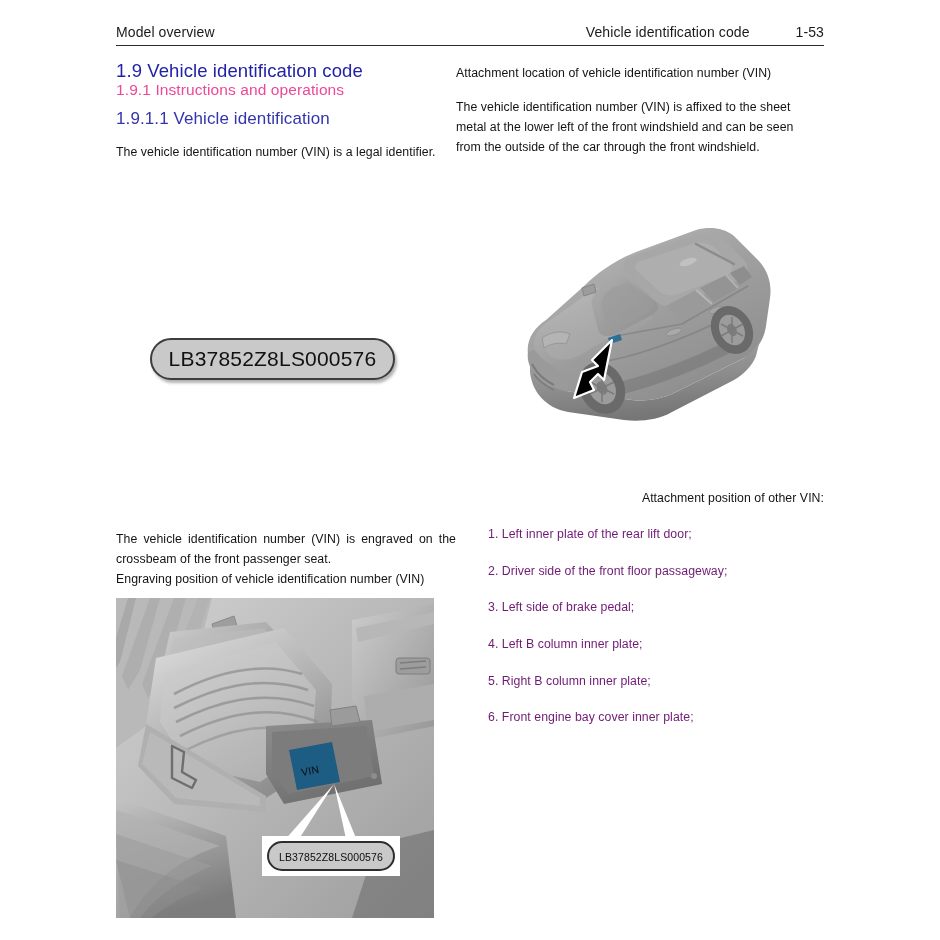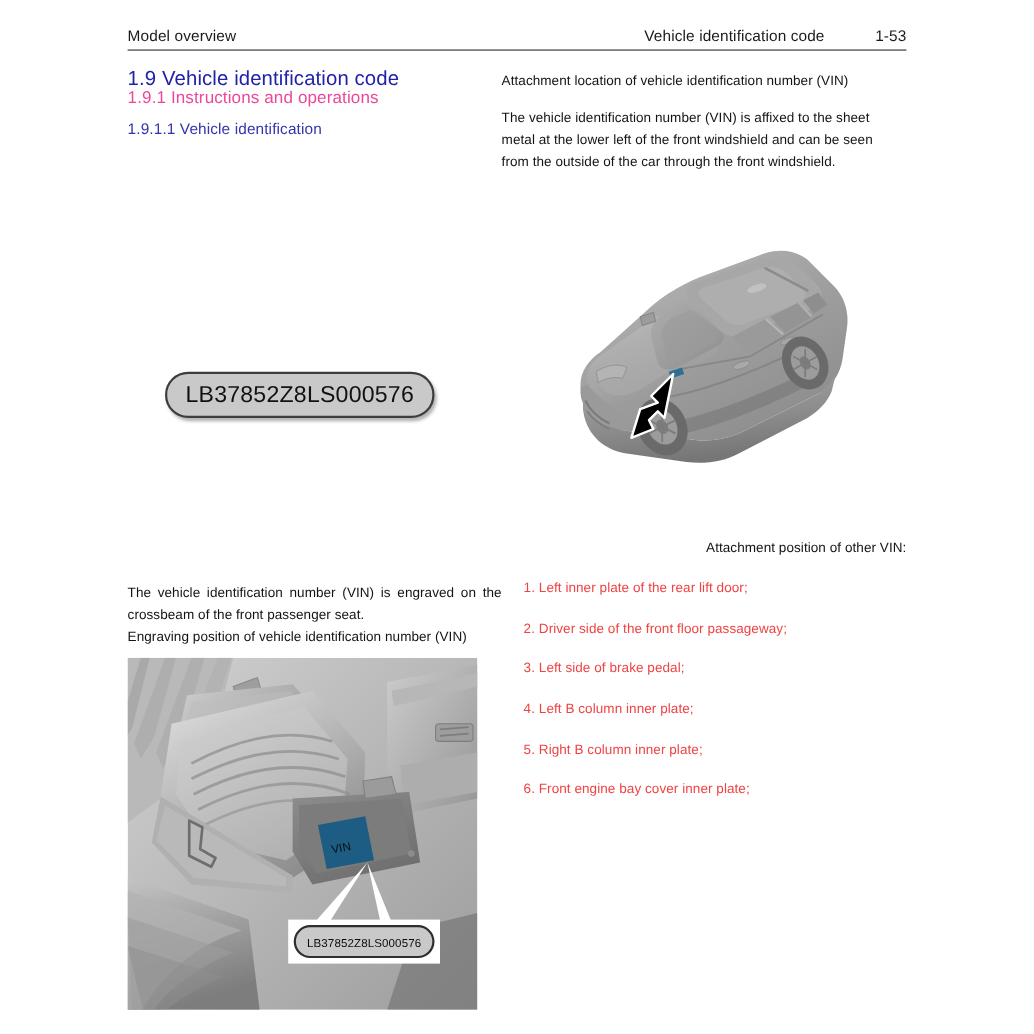--- a/index.html
+++ b/index.html
@@ -32,31 +32,31 @@
 
   h1.sec{
     font-size:18.5px;font-weight:400;color:#2222a8;
     margin:0 0 0 0;line-height:1.15;letter-spacing:.1px;
   }
   h2.sec{
     font-size:15.5px;font-weight:400;color:#ec4899;
     margin:0 0 10px 0;line-height:1.15;letter-spacing:.1px;
   }
   h3.sec{
-    font-size:14px;font-weight:400;color:#3434ad;
+    font-size:17px;font-weight:400;color:#3434ad;
     margin:0 0 14px 0;line-height:1.15;letter-spacing:.1px;
   }
   p.body{
     font-size:12.3px;line-height:1.62;margin:0 0 14px 0;color:#141414;
     letter-spacing:.05px;
   }
   p.body.justify{text-align:justify;}
   p.body.last{margin-bottom:0;}
   .listrow{
-    font-size:12.3px;line-height:1.6;margin:0 0 17px 0;color:#ef4444;
+    font-size:12.3px;line-height:1.6;margin:0 0 17px 12px;color:#701a75;
     letter-spacing:.05px;
   }
   .listrow.first{margin-top:16px;}
 
   
   .vin-plate-wrap{position:absolute;left:150px;top:338px;}
   .vin-plate{
     box-sizing:border-box;
     width:245px;height:42px;
     border:2.5px solid #3d3d3d;
@@ -90,20 +90,21 @@
       <span class="hdr-title">Vehicle identification code</span>
       <span>1-53</span>
     </span>
   </div>
   <div class="header-rule"></div>
 
   <div class="col-left">
     <h1 class="sec">1.9 Vehicle identification code</h1>
     <h2 class="sec">1.9.1 Instructions and operations</h2>
     <h3 class="sec">1.9.1.1 Vehicle identification</h3>
+    <p class="body last">The vehicle identification number (VIN) is a legal identifier.</p>
   </div>
 
   <div class="vin-plate-wrap">
     <div class="vin-plate">LB37852Z8LS000576</div>
   </div>
 
   <div style="position:absolute;left:116px;top:530px;width:340px;">
     <p class="body justify last">The vehicle identification number (VIN) is engraved on the crossbeam of the front passenger seat.</p>
     <p class="body">Engraving position of vehicle identification number (VIN)</p>
   </div>

